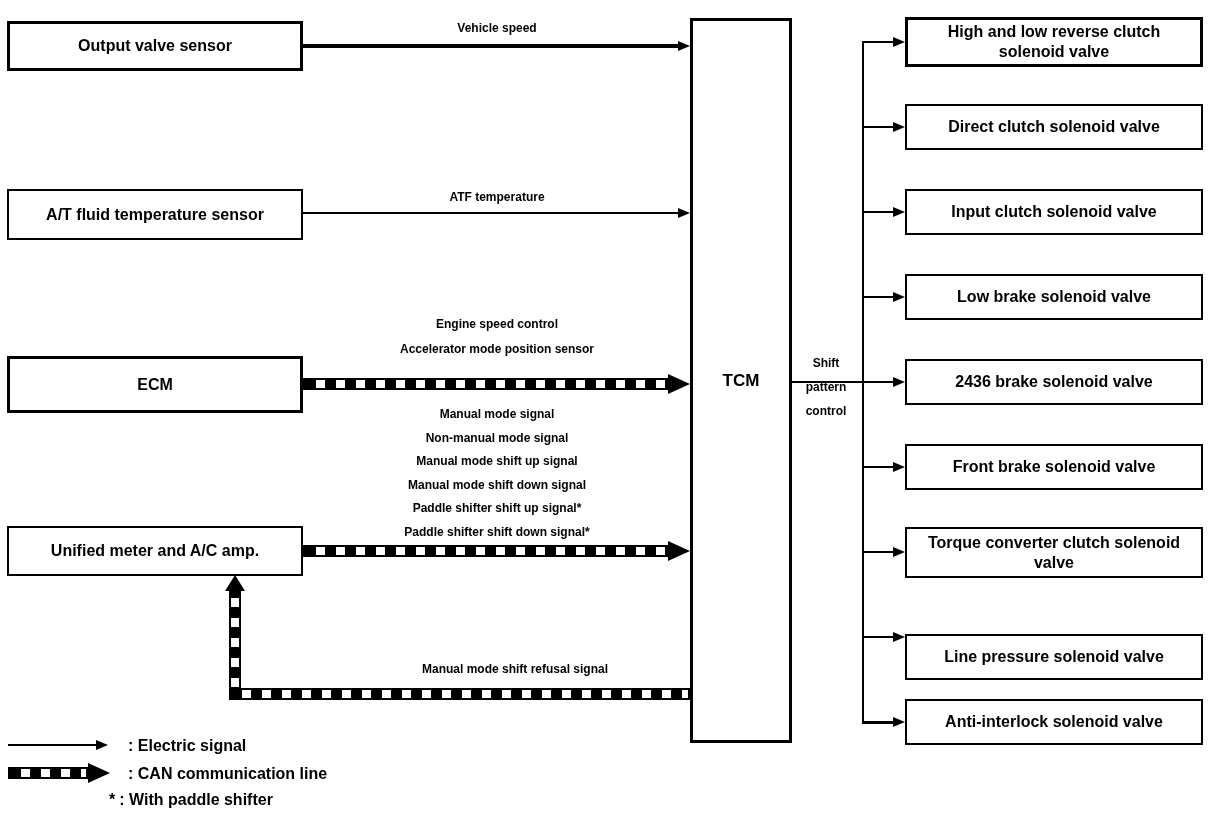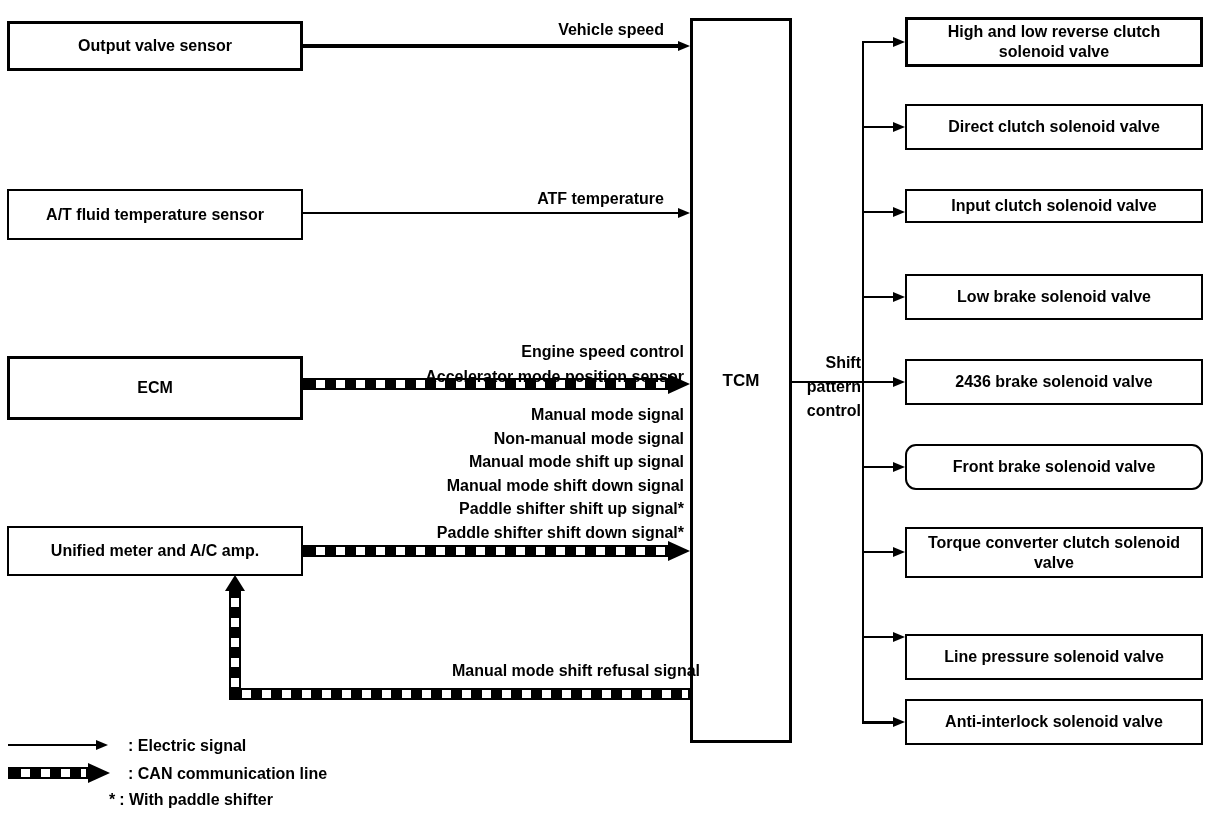--- a/index.html
+++ b/index.html
@@ -11,55 +11,55 @@
   .box{
     position:absolute;box-sizing:border-box;border:2px solid #000;background:#fff;
     display:flex;align-items:center;justify-content:center;text-align:center;
     font-size:16px;line-height:1.25;padding:0 8px;
   }
   .bthick{border-width:3px;}
   
   .lbox{left:7px;width:296px;}
   .l0{top:21px;height:50px;}
   .l1{top:189px;height:51px;}
-  .l2{top:356px;height:64px;}
+  .l2{top:356px;height:57px;}
   .l3{top:526px;height:50px;}
   
   .tcm{left:690px;top:18px;width:102px;height:725px;font-size:17px;}
   
   .rbox{left:905px;width:298px;}
   .r0{top:17px;height:50px;}
   .r1{top:104px;height:46px;}
-  .r2{top:189px;height:34px;}
+  .r2{top:189px;height:46px;}
   .r3{top:274px;height:46px;}
   .r4{top:359px;height:46px;}
-  .r5{top:444px;height:46px;border-radius:11px;}
+  .r5{top:444px;height:46px;}
   .r6{top:527px;height:51px;}
   .r7{top:614px;height:46px;margin-top:20px;}
   .r8{top:699px;height:46px;}
   
   .ln{position:absolute;background:#000;}
   
   .can{
     position:absolute;box-sizing:border-box;height:12px;border:2px solid #000;
     background:repeating-linear-gradient(90deg,#000 0 11px,#fff 11px 20px);
   }
   .canv{
     position:absolute;box-sizing:border-box;width:12px;border:2px solid #000;
     background:repeating-linear-gradient(0deg,#000 0 11px,#fff 11px 20px);
   }
   
   .ah{position:absolute;width:0;height:0;}
   .ah-r{border-top:5px solid transparent;border-bottom:5px solid transparent;border-left:12px solid #000;}
   .ah-rbig{border-top:10px solid transparent;border-bottom:10px solid transparent;border-left:22px solid #000;}
   .ah-up{border-left:10px solid transparent;border-right:10px solid transparent;border-bottom:16px solid #000;}
   
-  .sig{position:absolute;text-align:right;font-size:16px;}
+  .sig{position:absolute;text-align:center;font-size:12px;}
   .lines div{white-space:nowrap;}
-  .ecmsig{left:310px;width:374px;top:340px;line-height:24.5px;}
+  .ecmsig{left:310px;width:374px;top:312px;line-height:24.5px;}
   .unisig{left:310px;width:374px;top:403px;line-height:23.5px;}
   .vssig{left:330px;width:334px;top:21px;}
   .atfsig{left:330px;width:334px;top:190px;}
   .refsig{left:330px;width:370px;top:662px;}
   .shiftsig{left:791px;width:70px;top:311px;line-height:24px;margin-top:40px;}
   
   .branch{left:862px;width:32px;height:2px;}
   .bah{left:893px;}
   
   .legend-text{position:absolute;font-size:16px;line-height:18px;white-space:nowrap;}

